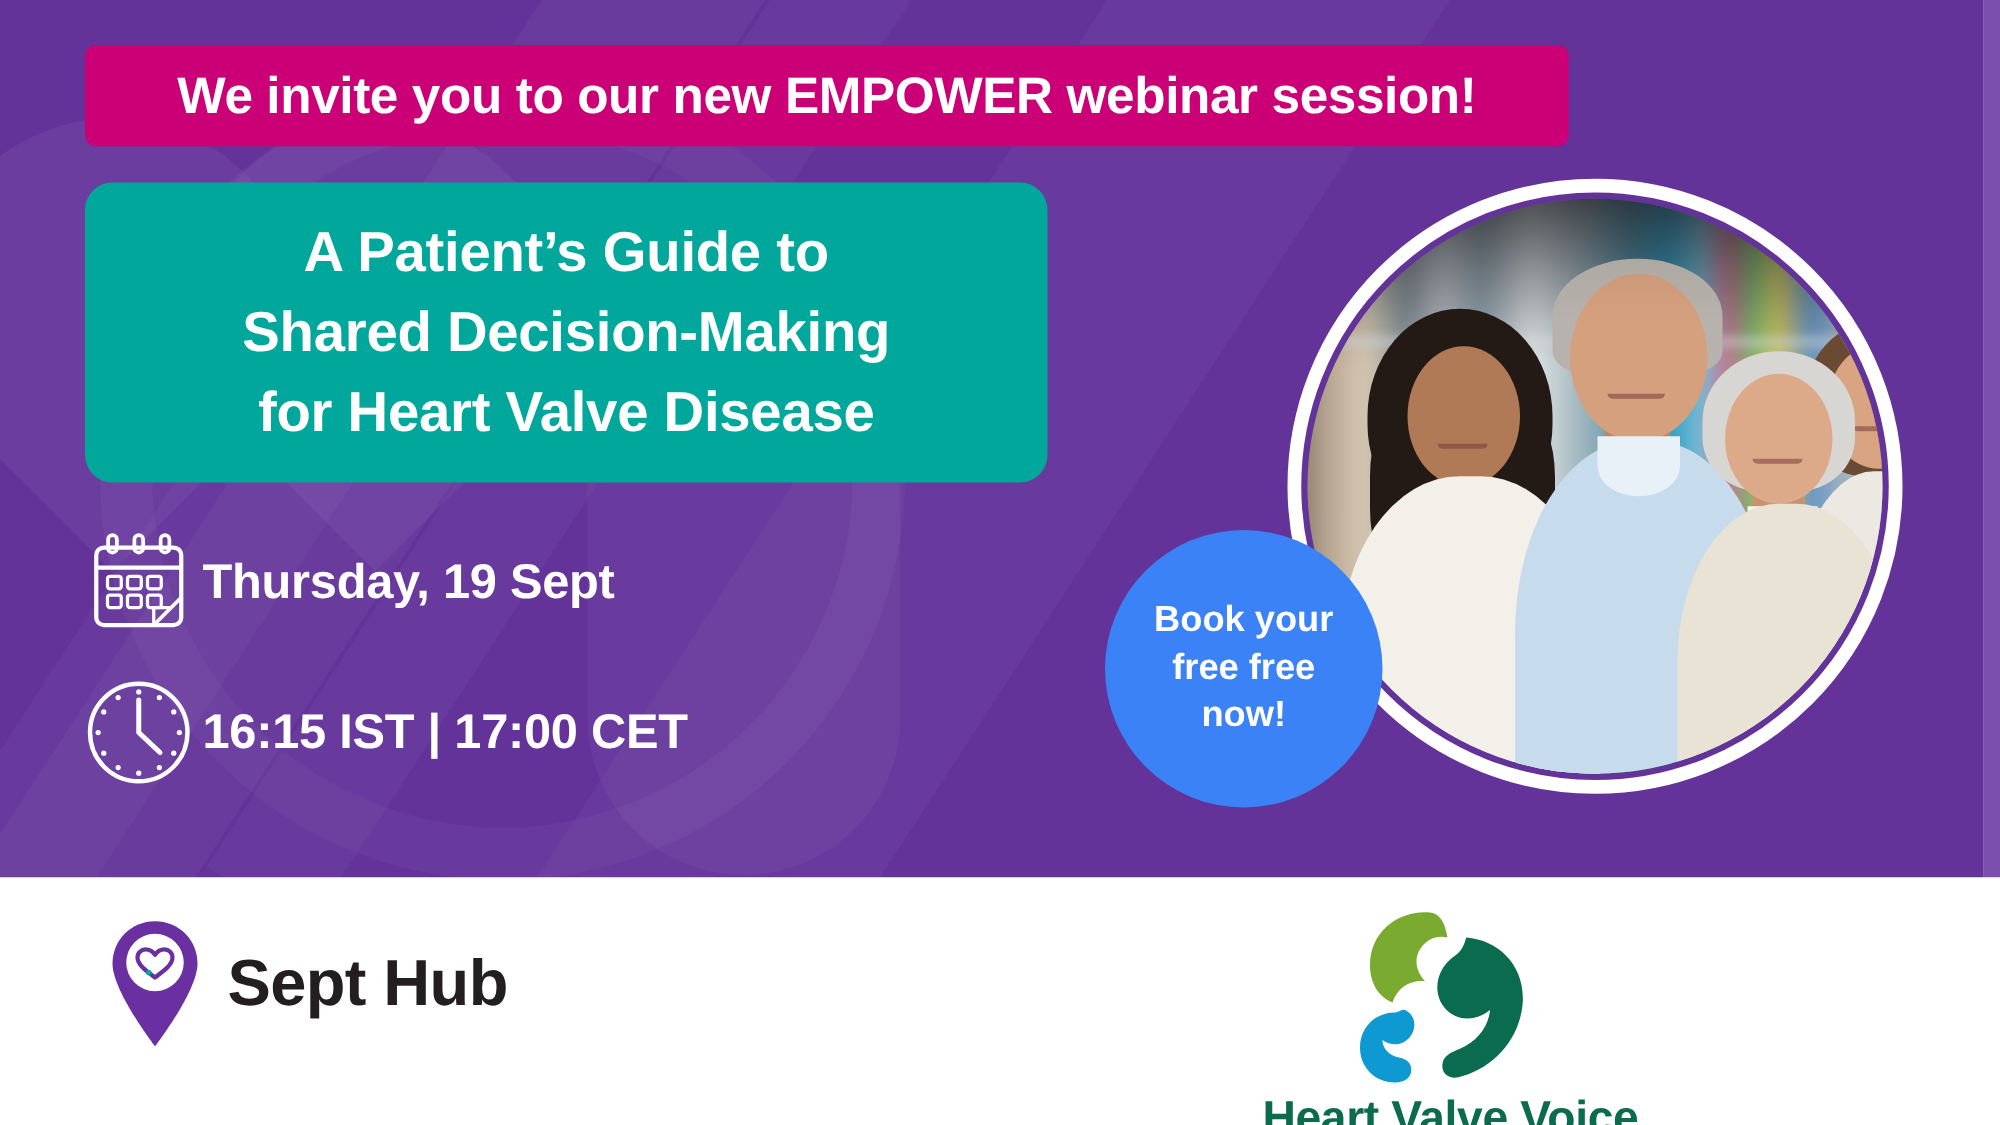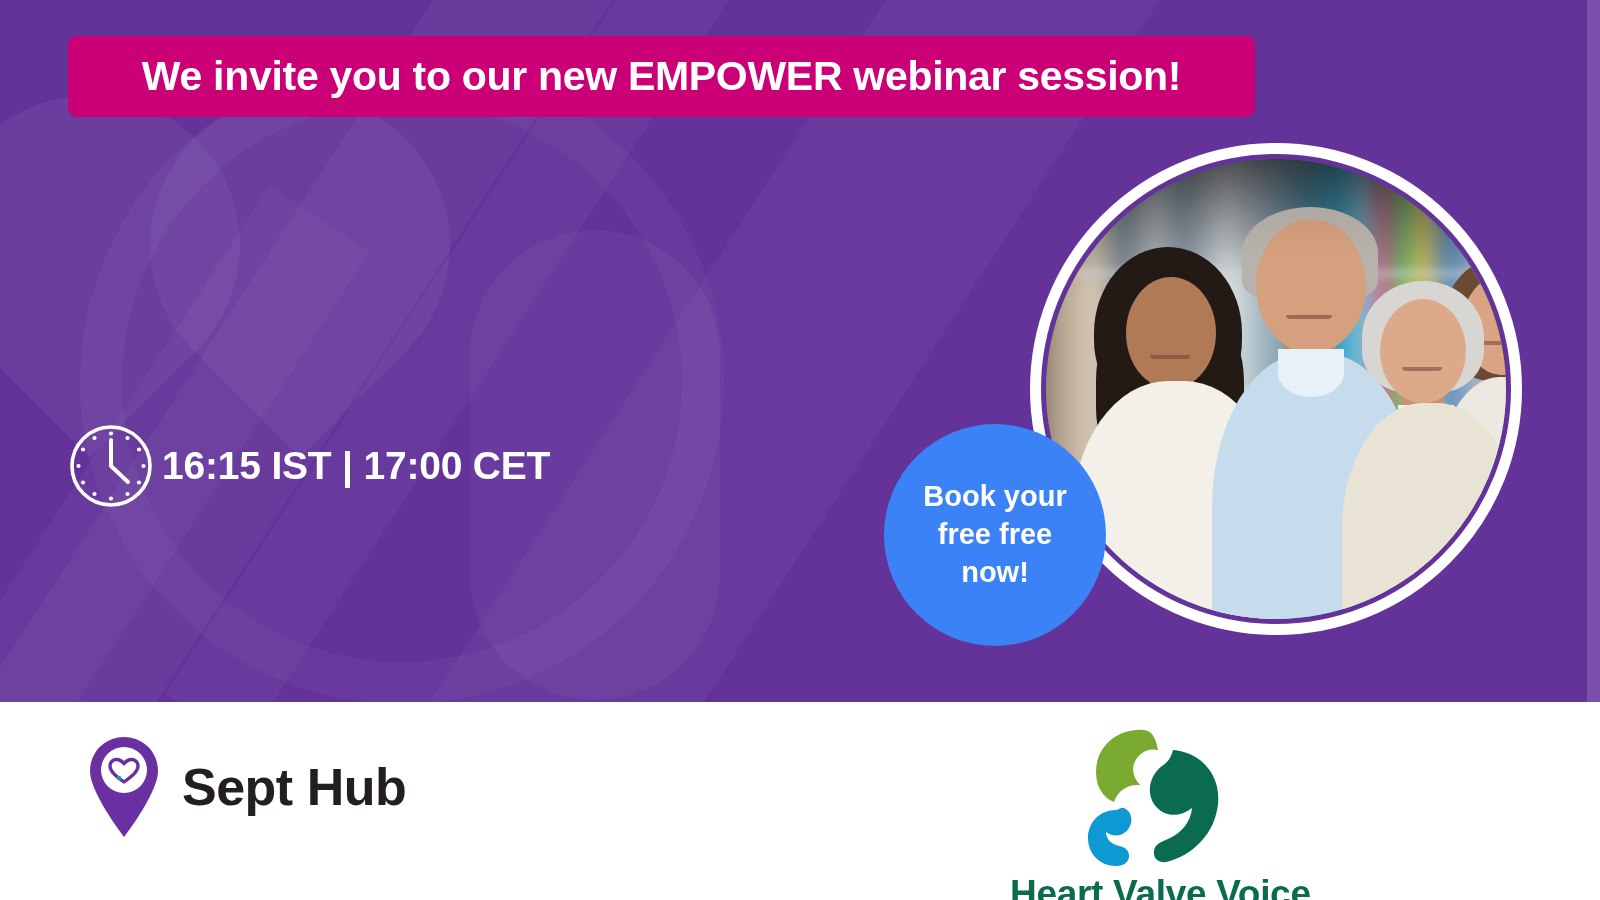--- a/index.html
+++ b/index.html
@@ -365,23 +365,48 @@
     <div class="wm wm-band-1"></div>
     <div class="wm wm-band-2"></div>
     <div class="wm wm-band-3"></div>
   </div>
   <div class="hero-edge"></div>
 
   <div class="invite-banner">
     <span class="txt">We invite you to our new EMPOWER webinar session!</span>
   </div>
 
+  <div class="title-card">
+    <span class="line">A Patient’s Guide to</span>
+    <span class="line">Shared Decision-Making</span>
+    <span class="line">for Heart Valve Disease</span>
+  </div>
 
   <div class="details">
 
+    <div class="detail-row date">
+      <div class="detail-icon">
+        <svg width="92" height="92" viewBox="0 0 92 92" fill="none" aria-hidden="true">
+          <rect x="12" y="18" width="68" height="62" rx="6" stroke="#ffffff" stroke-width="3.4"></rect>
+          <path d="M12 34 H80" stroke="#ffffff" stroke-width="3.4"></path>
+          <rect x="21.5" y="8" width="7" height="14" rx="3.5" stroke="#ffffff" stroke-width="3"></rect>
+          <rect x="42.5" y="8" width="7" height="14" rx="3.5" stroke="#ffffff" stroke-width="3"></rect>
+          <rect x="63.5" y="8" width="7" height="14" rx="3.5" stroke="#ffffff" stroke-width="3"></rect>
+          <rect x="21" y="41" width="11" height="10" rx="2" stroke="#ffffff" stroke-width="2.6"></rect>
+          <rect x="37" y="41" width="11" height="10" rx="2" stroke="#ffffff" stroke-width="2.6"></rect>
+          <rect x="53" y="41" width="11" height="10" rx="2" stroke="#ffffff" stroke-width="2.6"></rect>
+          <rect x="21" y="56" width="11" height="10" rx="2" stroke="#ffffff" stroke-width="2.6"></rect>
+          <rect x="37" y="56" width="11" height="10" rx="2" stroke="#ffffff" stroke-width="2.6"></rect>
+          <rect x="53" y="56" width="11" height="10" rx="2" stroke="#ffffff" stroke-width="2.6"></rect>
+          <path d="M58 80 L80 58" stroke="#ffffff" stroke-width="3"></path>
+          <path d="M58 80 L58 66 L72 66" stroke="#ffffff" stroke-width="2.6" fill="none"></path>
+        </svg>
+      </div>
+      <span class="detail-text">Thursday, 19 Sept</span>
+    </div>
 
     <div class="detail-row">
       <div class="detail-icon">
         <svg width="92" height="92" viewBox="0 0 92 92" fill="none" aria-hidden="true">
           <circle cx="46" cy="46" r="39" stroke="#ffffff" stroke-width="3.6"></circle>
           <path d="M46 20 V46 L63 62" stroke="#ffffff" stroke-width="4" stroke-linecap="round" stroke-linejoin="round"></path>
           <circle cx="46" cy="13.5" r="2.1" fill="#ffffff"></circle>
           <circle cx="62.5" cy="18" r="2.1" fill="#ffffff"></circle>
           <circle cx="74" cy="29.5" r="2.1" fill="#ffffff"></circle>
           <circle cx="78.5" cy="46" r="2.1" fill="#ffffff"></circle>

